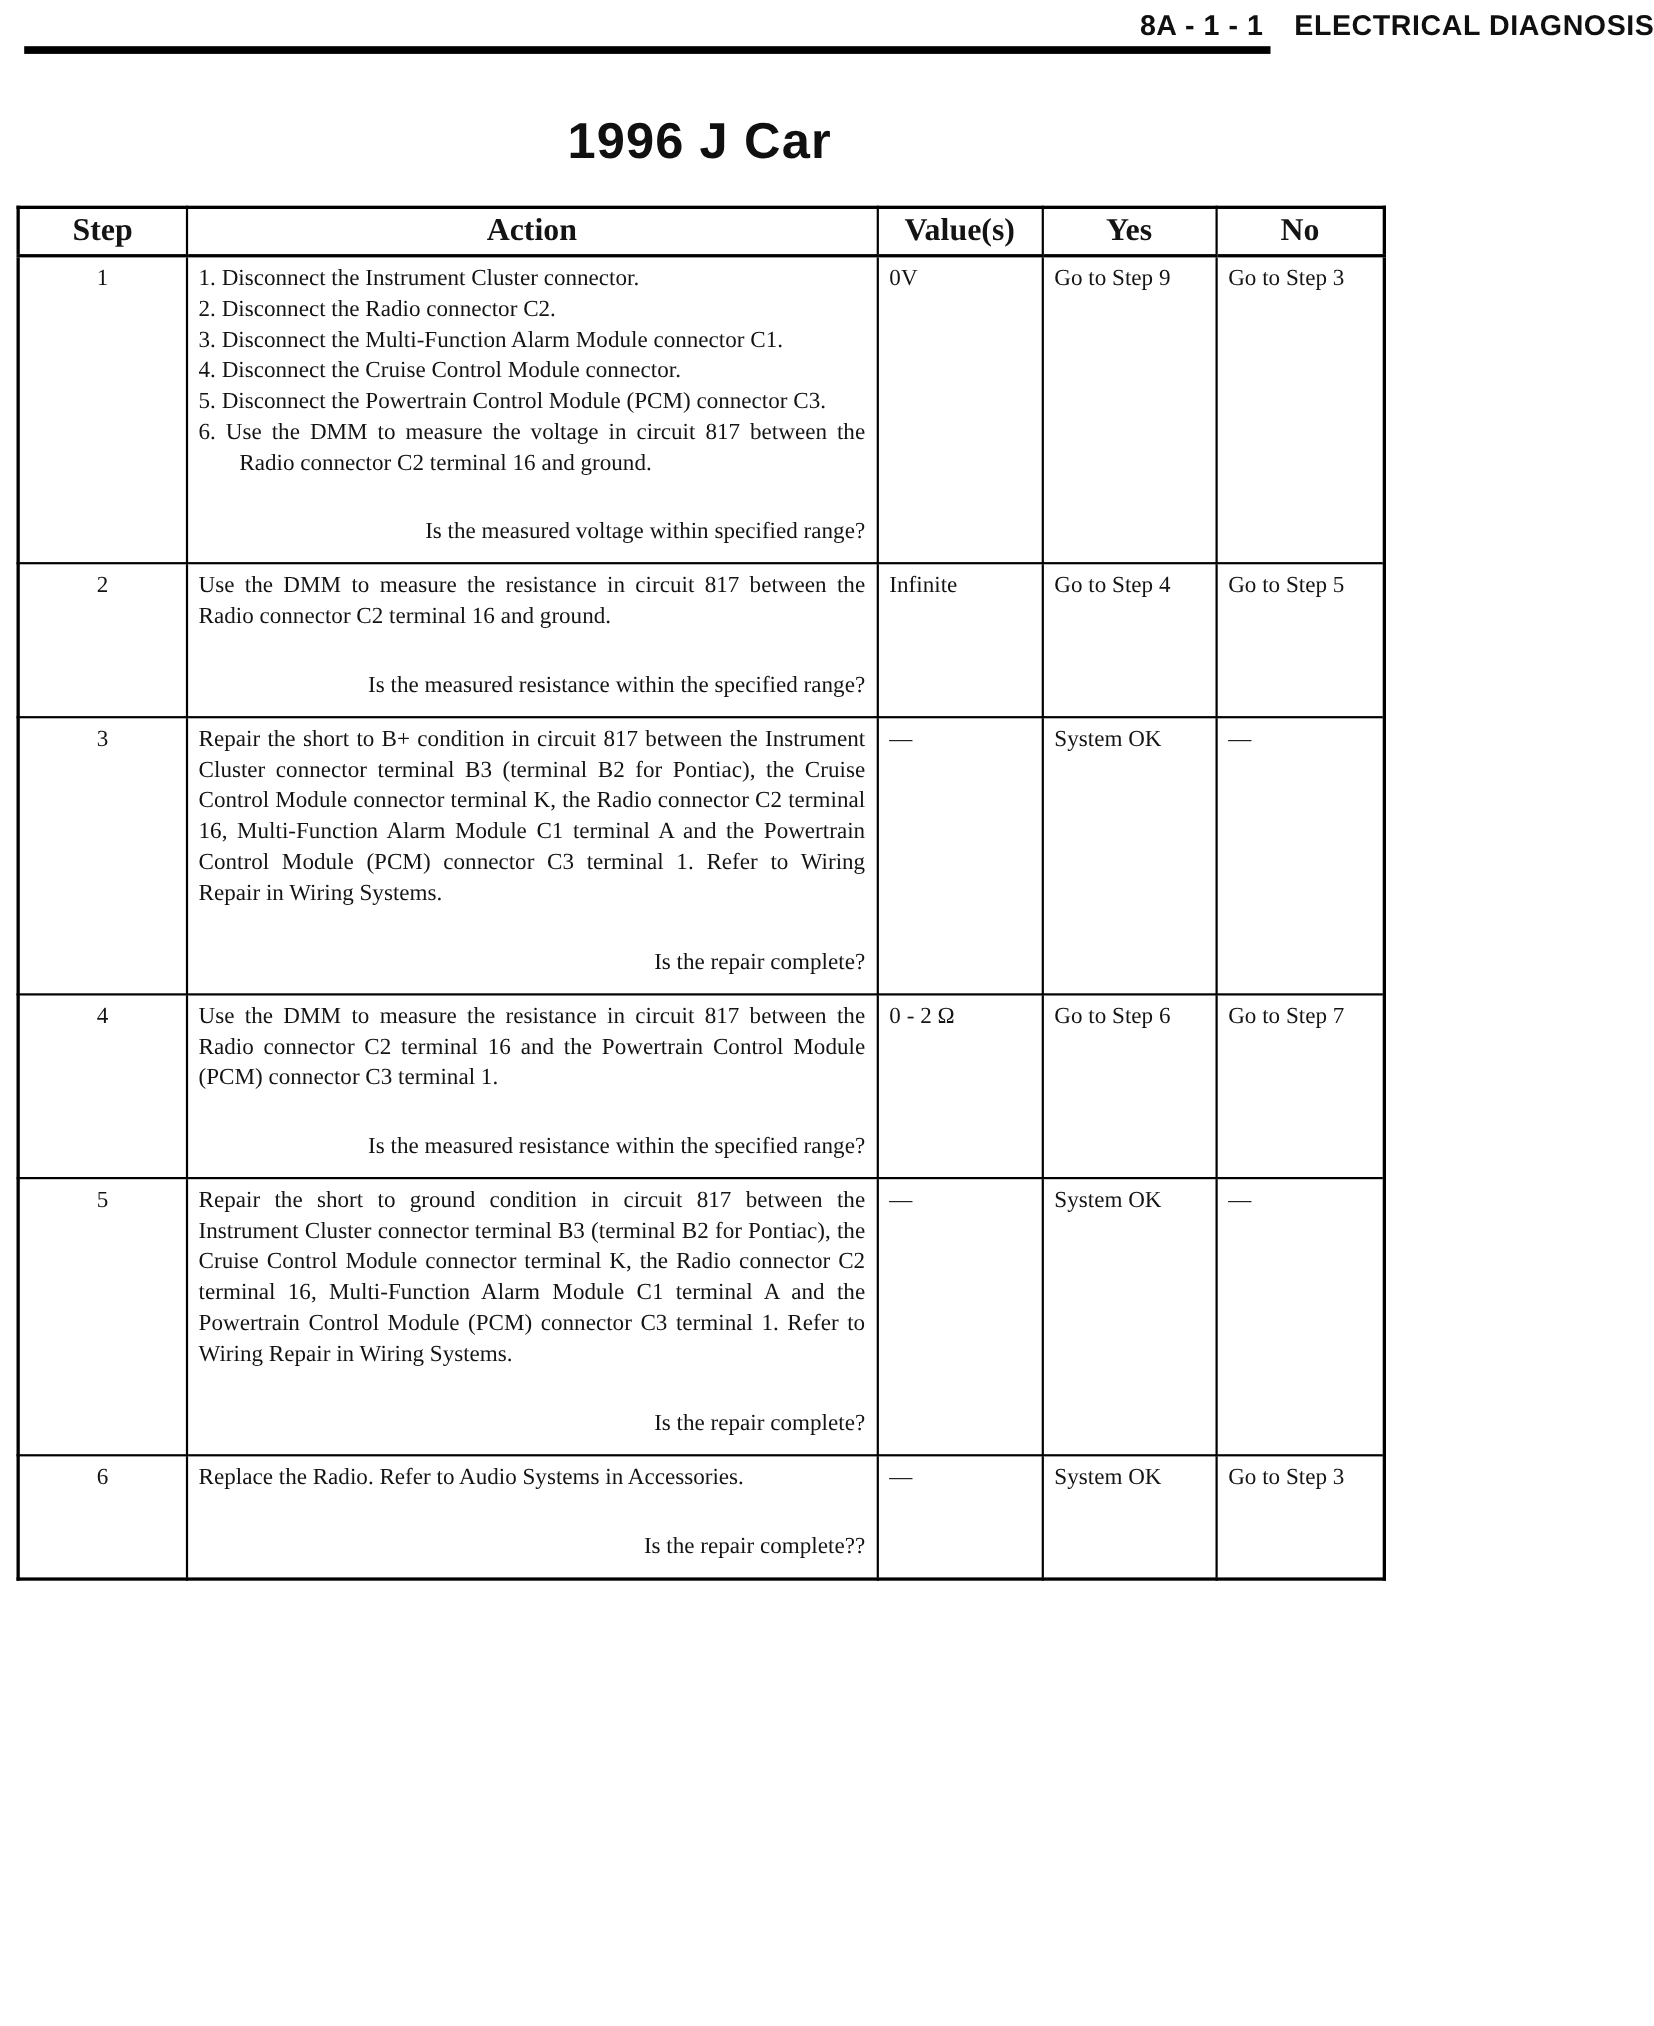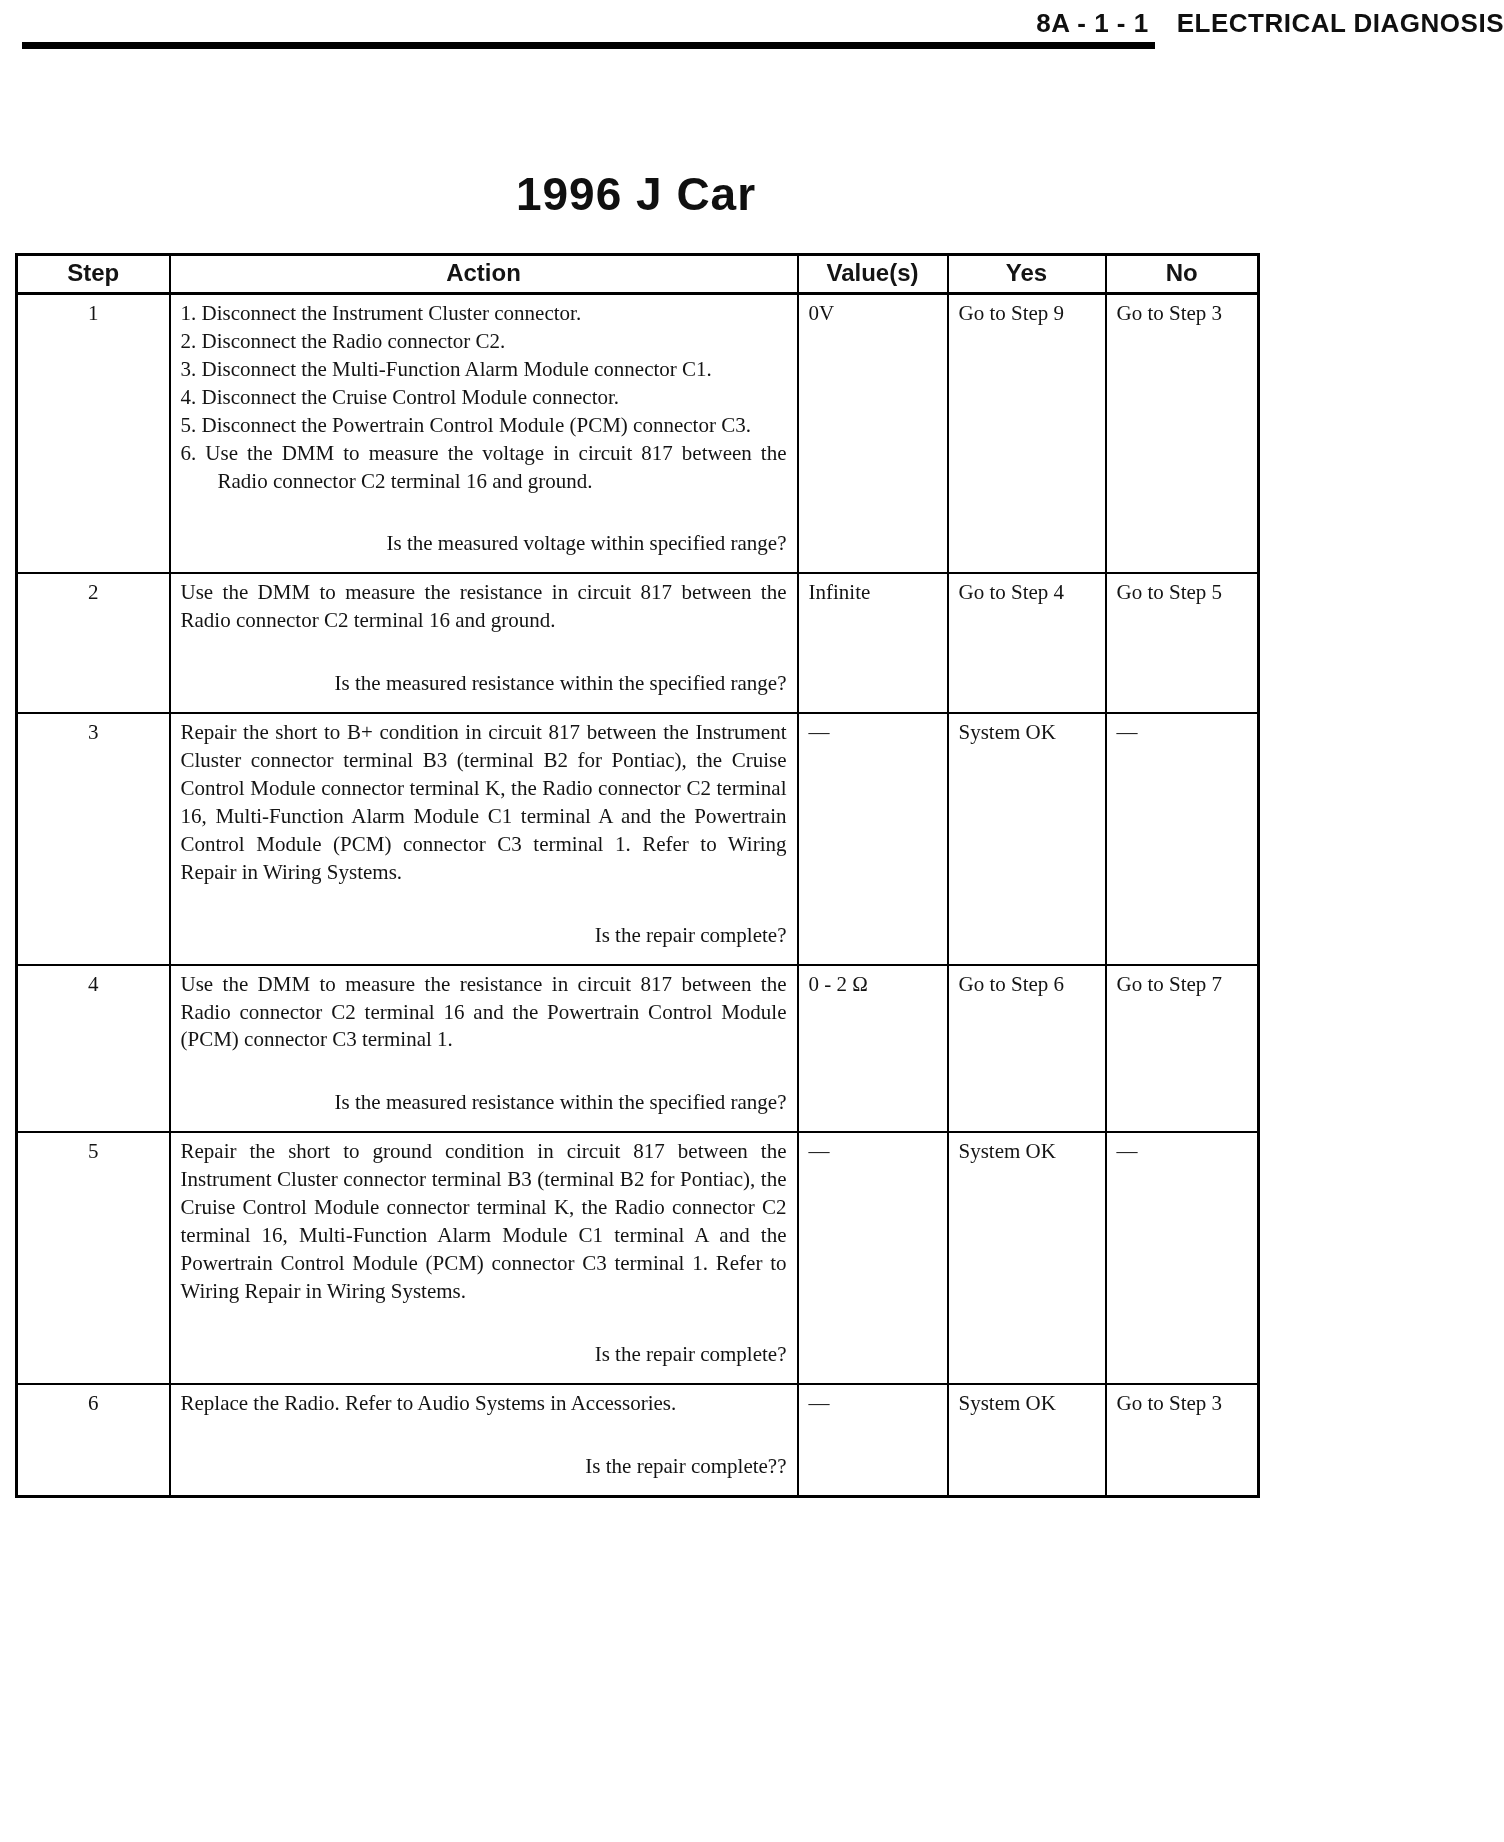--- a/index.html
+++ b/index.html
@@ -31,21 +31,21 @@
     height: 7px;
     background: #000;
     width: 1133px;
     margin: 3px 0 0 22px;
   }
   .content {
     width: 1242px;
     margin-left: 15px;
   }
   .doc-title {
-    margin-top: 118px;
+    margin-top: 52px;
     text-align: center;
     font-family: "Liberation Sans", sans-serif;
     font-weight: bold;
     font-size: 46px;
     letter-spacing: 1px;
     color: #101010;
   }
   .section-title {
     margin-top: 112px;
     text-align: center;
@@ -60,23 +60,23 @@
     width: 1242px;
     margin-top: 32px;
     table-layout: fixed;
     border: 3px solid #000;
   }
   table.diag th, table.diag td {
     border: 2px solid #000;
     vertical-align: top;
   }
   table.diag th {
-    font-family: Liberation Sans, sans-serif;
+    font-family: Liberation Serif, serif;
     font-weight: bold;
-    font-size: 24px;
+    font-size: 29px;
     text-align: center;
     padding: 3px 4px 5px 4px;
     border-bottom: 3px solid #000;
   }
   table.diag td {
     font-size: 21px;
     line-height: 1.33;
     padding: 5px 10px 14px 10px;
   }
   td.step-cell { text-align: center; padding-top: 6px; }

